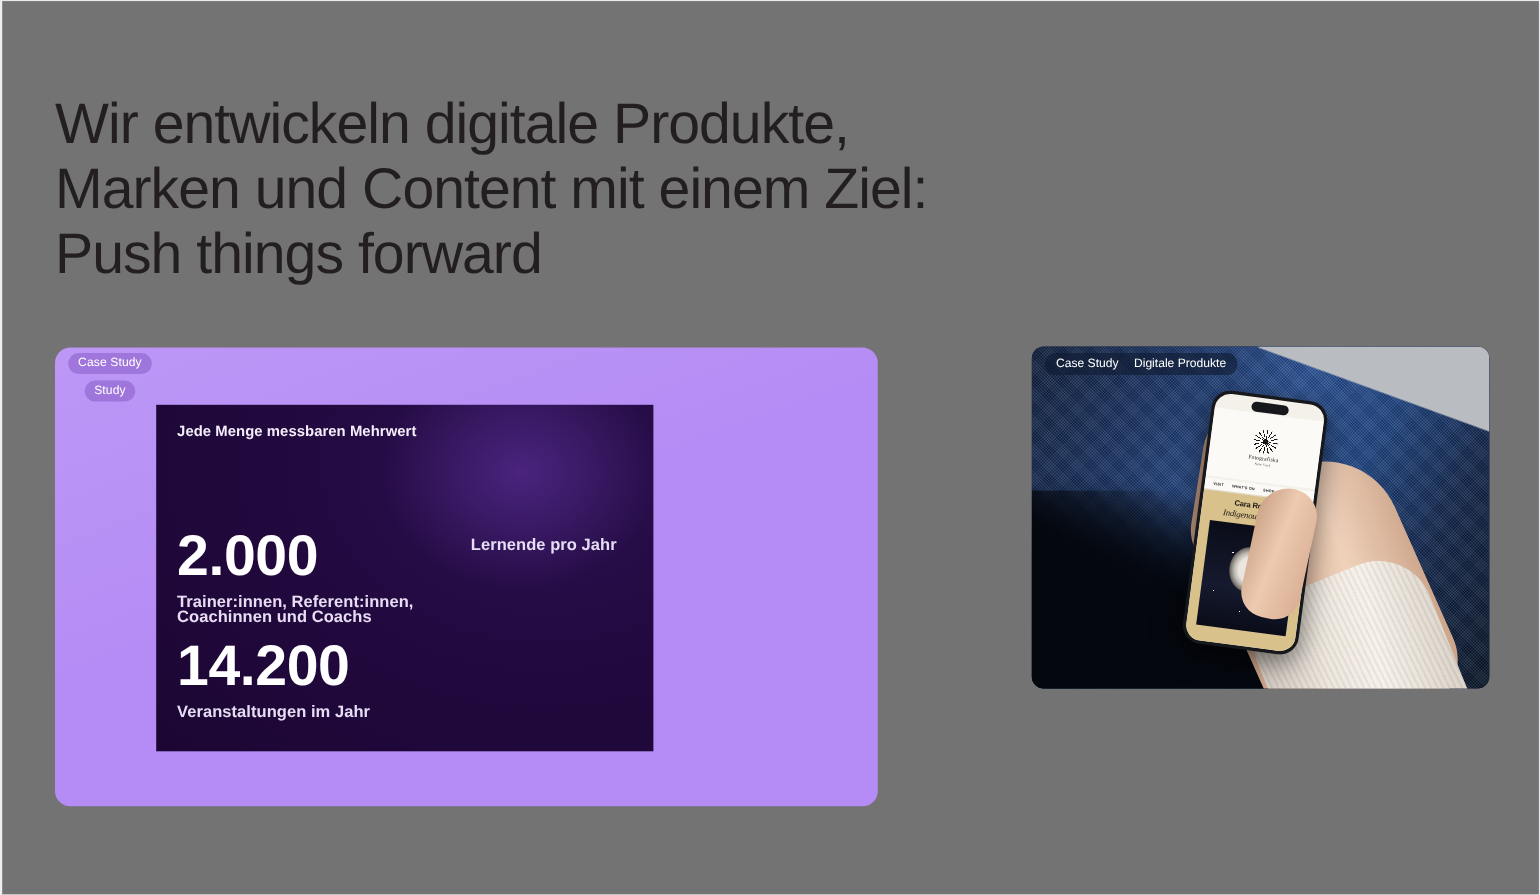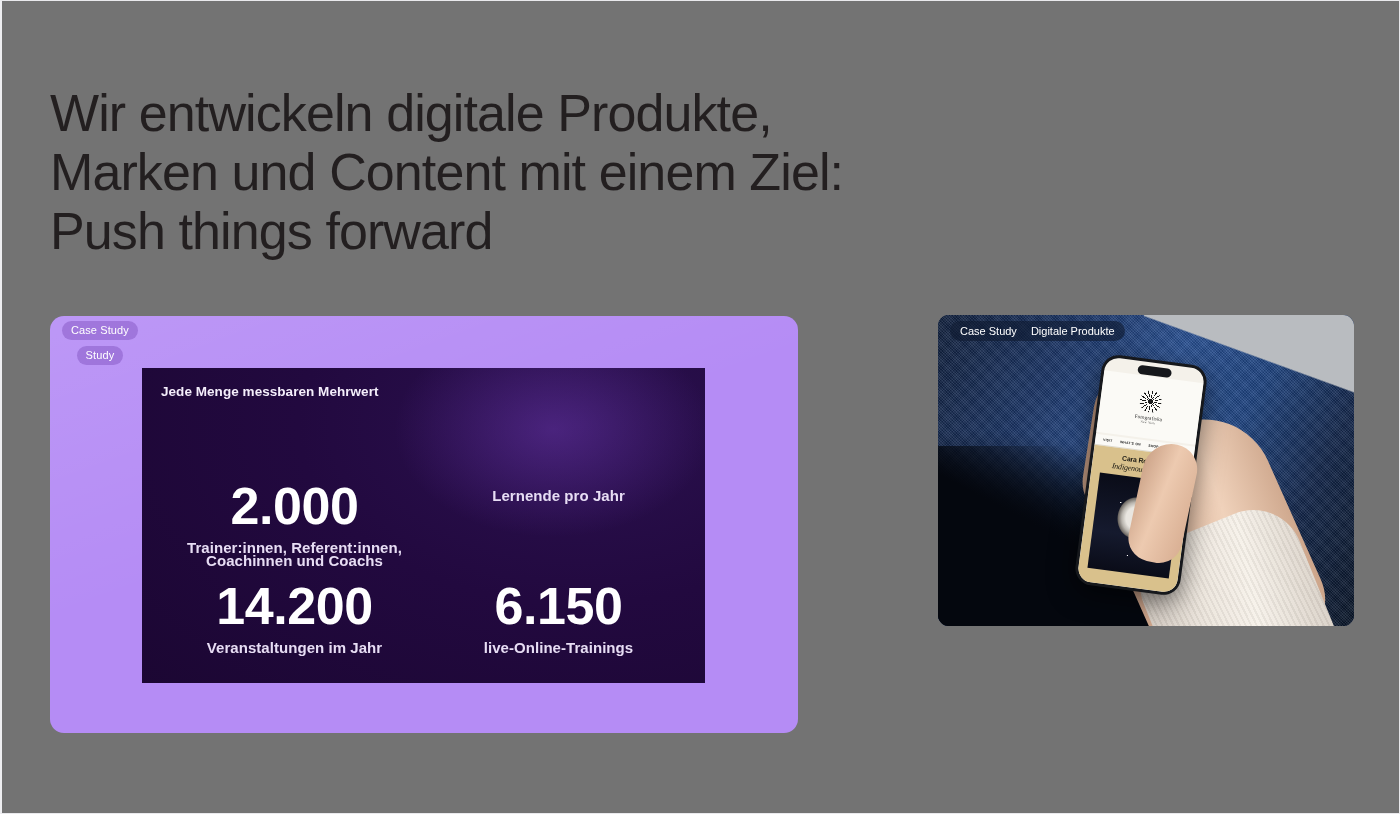--- a/index.html
+++ b/index.html
@@ -87,27 +87,26 @@
     background: rgba(106, 56, 170, 0.34);
     height: 19px;
     padding: 0 9px;
   }
 
   
   .stats-panel {
     position: absolute;
     left: 140px;
     top: 367px;
-    width: 563px;
+    width: 452px;
     height: 315px;
     background:
       radial-gradient(120% 135% at 78% 18%, #2b1150 0%, #22093f 42%, #1a0630 100%);
     overflow: hidden;
     z-index: 4;
-    text-align: center;
   }
   .stats-panel::before {
     content: "";
     position: absolute;
     right: -12%;
     top: -28%;
     width: 78%;
     height: 95%;
     background: radial-gradient(closest-side, rgba(118,62,190,0.42), rgba(118,62,190,0) 72%);
     pointer-events: none;
@@ -428,24 +427,20 @@
       <div>
         <div class="stat-value">2.000</div>
         <div class="stat-label">Trainer:innen, Referent:innen, Coachinnen und Coachs</div>
       </div>
       <div>
         <div class="stat-label">Lernende pro Jahr</div>
       </div>
       <div>
         <div class="stat-value">14.200</div>
         <div class="stat-label">Veranstaltungen im Jahr</div>
-      </div>
-      <div>
-        <div class="stat-value">6.150</div>
-        <div class="stat-label">live-Online-Trainings</div>
       </div>
     </div>
   </div>
 
   <div class="card-photo">
     <div class="denim">
       <div class="denim-weave"></div>
     </div>
     <div class="photo-grey-wedge"></div>
     <div class="photo-shadow"></div>

